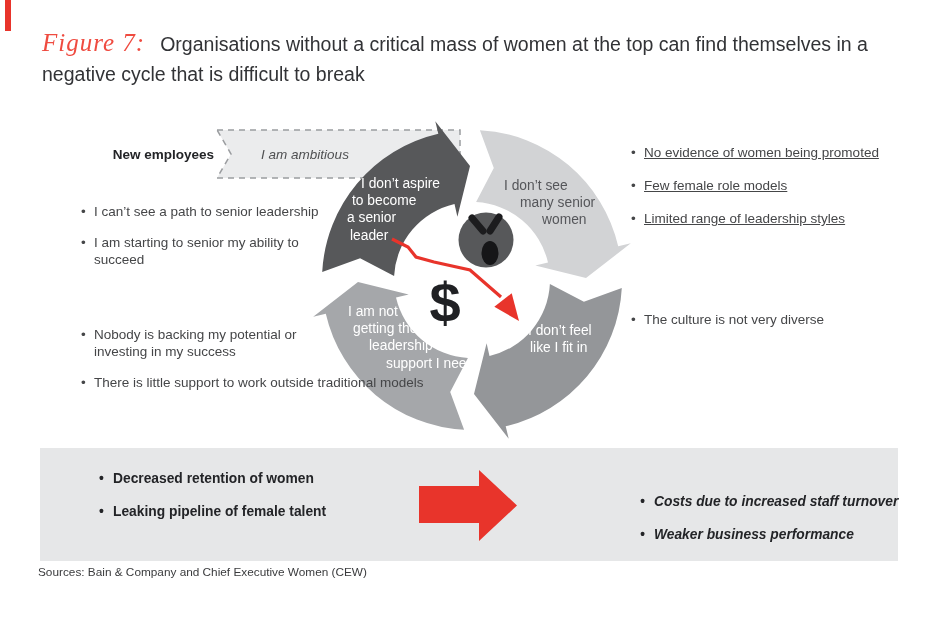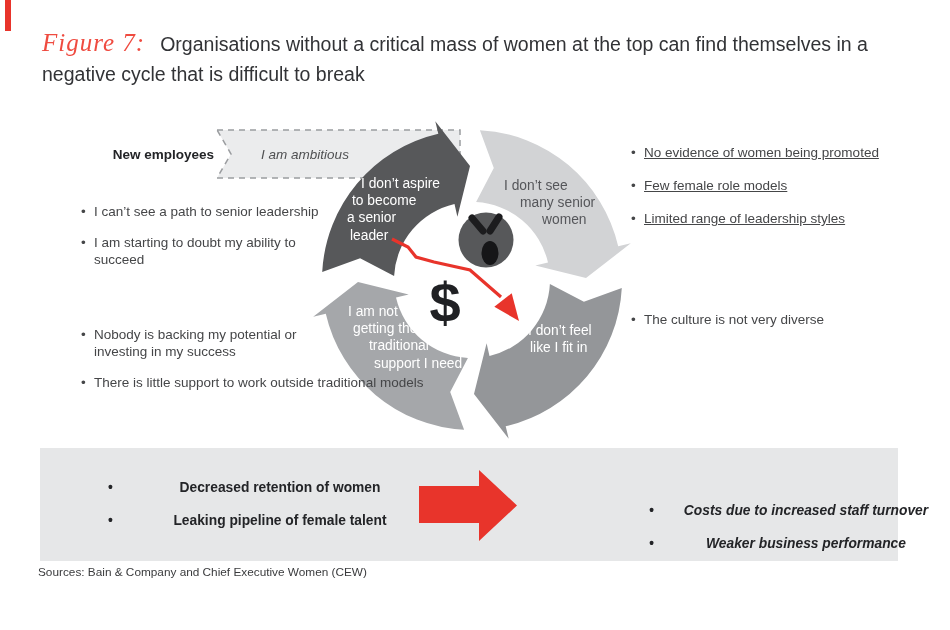--- a/index.html
+++ b/index.html
@@ -42,25 +42,25 @@
   #seg1 div:nth-child(2){margin-left:5px;}
   #seg1 div:nth-child(4){margin-left:3px;}
   #seg2{left:504px;top:177px;color:#55565a;}
   #seg2 div:nth-child(2){margin-left:16px;}
   #seg2 div:nth-child(3){margin-left:38px;}
   #seg3{left:528px;top:322px;}
   #seg3 div:nth-child(2){margin-left:2px;}
   #seg4{left:348px;top:303px;}
   #seg4 div:nth-child(2){margin-left:5px;}
   #seg4 div:nth-child(3){margin-left:21px;}
-  #seg4 div:nth-child(4){margin-left:26px;}
+  #seg4 div:nth-child(4){margin-left:38px;}
 
   
   #outcome-box{left:40px;top:448px;width:858px;height:113px;}
-  .box-list{list-style:none;margin:16px;padding:0;font-weight:bold;font-size:13.8px;line-height:17px;color:#232427;text-align:center;}
+  .box-list{list-style:none;margin:7px;padding:0;font-weight:bold;font-size:13.8px;line-height:17px;color:#232427;}
   .box-list li{position:relative;padding-left:14px;margin-bottom:16px;}
   .box-list li::before{content:"\2022";position:absolute;left:0;}
   #box-left{left:92px;top:463px;width:330px;}
   #box-right{left:633px;top:486px;width:300px;font-style:italic;}
   #big-arrow-svg{left:417px;top:468px;}
 
   #sources{left:38px;top:565px;font-size:11.8px;color:#3a3b3d;}
 </style>
 </head>
 <body>
@@ -110,27 +110,27 @@
     <div>many senior</div>
     <div>women</div>
   </div>
   <div class="abs seg-label" id="seg3">
     <div>I don’t feel</div>
     <div>like I fit in</div>
   </div>
   <div class="abs seg-label" id="seg4">
     <div>I am not</div>
     <div>getting the</div>
-    <div>traditional</div>
+    <div>leadership</div>
     <div>support I need</div>
   </div>
 
   <ul class="abs note" id="notes-tl">
     <li>I can’t see a path to senior leadership</li>
-    <li>I am starting to doubt my ability to succeed</li>
+    <li>I am starting to senior my ability to succeed</li>
   </ul>
   <ul class="abs note" id="notes-bl">
     <li>Nobody is backing my potential or investing in my success</li>
     <li>There is little support to work outside traditional models</li>
   </ul>
   <ul class="abs note" id="notes-tr">
     <li>No evidence of women being promoted</li>
     <li>Few female role models</li>
     <li>Limited range of leadership styles</li>
   </ul>

